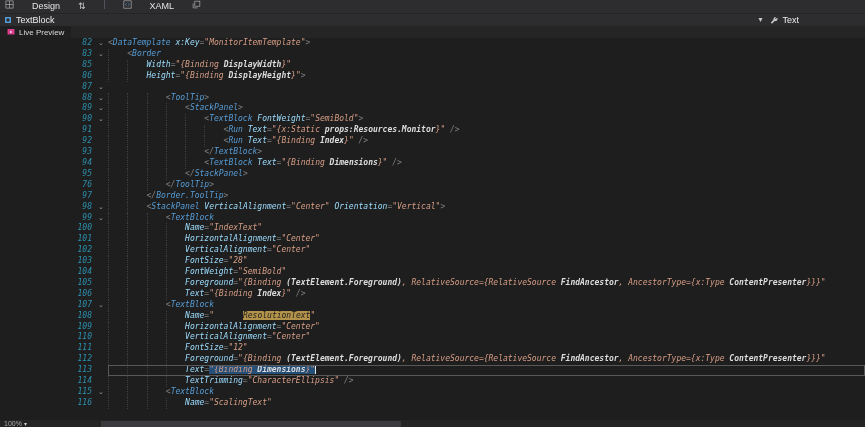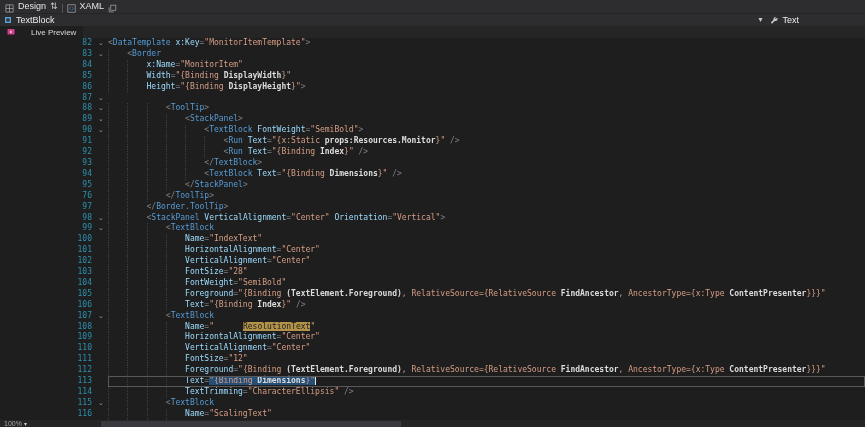--- a/index.html
+++ b/index.html
@@ -3,46 +3,46 @@
 <meta charset="utf-8">
 <style>
   html,body{margin:0;padding:0;}
   body{
     width:865px;height:427px;overflow:hidden;position:relative;
     background:#1E1E1E;font-family:"Liberation Sans",sans-serif;
     -webkit-font-smoothing:antialiased;
   }
   
   .topbar{
-    height:13px;background:#2D2D30;display:flex;align-items:flex-end;
-    gap:4px;padding:0 5px;font-size:9px;color:#E3E3E3;
+    height:13px;background:#2D2D30;display:flex;align-items:flex-start;
+    gap:18px;padding:0 5px;font-size:9px;color:#E3E3E3;
   }
   .topbar .lbl{cursor:default;line-height:13px;}
   .ticon{display:flex;align-items:center;}
   .ticon svg{display:block;}
   .swap{color:#C8C8C8;font-size:9px;line-height:13px;font-family:"DejaVu Sans",sans-serif;}
   .tdivider{width:1px;height:9px;background:#52525A;}
   
   .crumb{
     height:12px;background:#2D2D30;border-top:1px solid #252528;box-sizing:content-box;
     display:flex;align-items:stretch;font-size:9px;color:#EDEDED;
   }
   .combo{display:flex;align-items:center;gap:4px;padding:0 4px;}
   .combo-element{flex:1;}
   .combo .spring{flex:1;}
   .chev{color:#C8C8C8;font-size:8px;line-height:12px;font-family:"DejaVu Sans",sans-serif;}
   .crumb-end{width:62px;}
   
   .tabs{height:12px;background:#252526;display:flex;align-items:stretch;}
   .tab{
-    display:flex;align-items:center;gap:16px;padding:0 7px;
+    display:flex;align-items:center;gap:4px;padding:0 7px;
     background:#1F1F20;color:#D8D8D8;font-size:8px;
   }
   
-  .code-wrap{height:382px;overflow:hidden;background:#1E1E1E;}
+  .code-wrap{height:382px;overflow:hidden;background:#1E1E1E;font-style:italic;}
   .code-line{display:flex;height:10.914px;line-height:10.914px;font-family:"DejaVu Sans Mono",monospace;font-size:8px;}
   .ln{flex:0 0 94px;text-align:right;color:#2B91AF;padding-right:2px;box-sizing:border-box;}
   .fold{flex:0 0 14px;text-align:center;color:#9A9A9A;font-size:7px;font-family:"DejaVu Sans",sans-serif;}
   .codetxt{flex:1;white-space:pre;position:relative;}
   .indent{display:inline-block;width:4ch;height:10.914px;vertical-align:top;
           border-left:1px dotted #3E3E44;box-sizing:border-box;}
   .code-line.active .codetxt{outline:1px solid #585858;outline-offset:-1px;}
   .tk-d{color:#808080;}
   .tk-t{color:#569CD6;}
   .tk-a{color:#9CDCFE;}
@@ -126,25 +126,20 @@
         <span class="ln">82</span>
         <span class="fold">⌄</span>
         <span class="codetxt"><span class="tk-d">&lt;</span><span class="tk-t">DataTemplate</span><span class="tk-a"> x:Key</span><span class="tk-d">=</span><span class="tk-v">"MonitorItemTemplate"</span><span class="tk-d">&gt;</span></span>
       </div>
       <div class="code-line">
         <span class="ln">83</span>
         <span class="fold">⌄</span>
         <span class="codetxt"><span class="indent"></span><span class="tk-d">&lt;</span><span class="tk-t">Border</span></span>
       </div>
       <div class="code-line">
-        <span class="ln">84</span>
-        <span class="fold"></span>
-        <span class="codetxt"><span class="indent"></span><span class="indent"></span><span class="tk-a">x:Name</span><span class="tk-d">=</span><span class="tk-v">"MonitorItem"</span></span>
-      </div>
-      <div class="code-line">
         <span class="ln">85</span>
         <span class="fold"></span>
         <span class="codetxt"><span class="indent"></span><span class="indent"></span><span class="tk-a">Width</span><span class="tk-d">=</span><span class="tk-v">"{Binding </span><span class="tk-p">DisplayWidth</span><span class="tk-v">}"</span></span>
       </div>
       <div class="code-line">
         <span class="ln">86</span>
         <span class="fold"></span>
         <span class="codetxt"><span class="indent"></span><span class="indent"></span><span class="tk-a">Height</span><span class="tk-d">=</span><span class="tk-v">"{Binding </span><span class="tk-p">DisplayHeight</span><span class="tk-v">}"</span><span class="tk-d">&gt;</span></span>
       </div>
       <div class="code-line">

